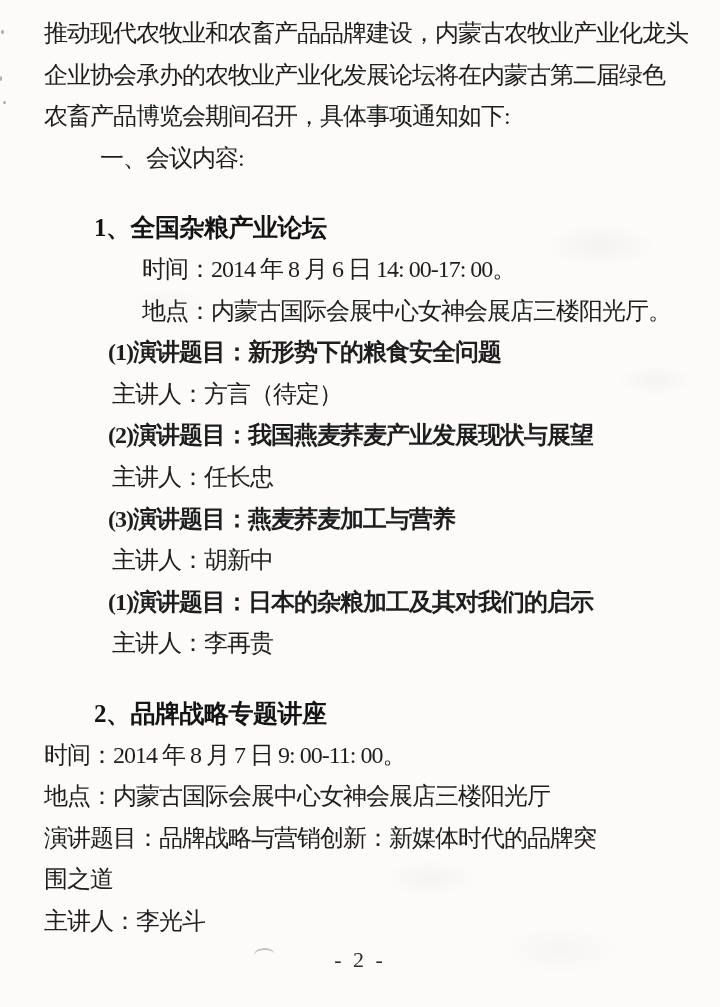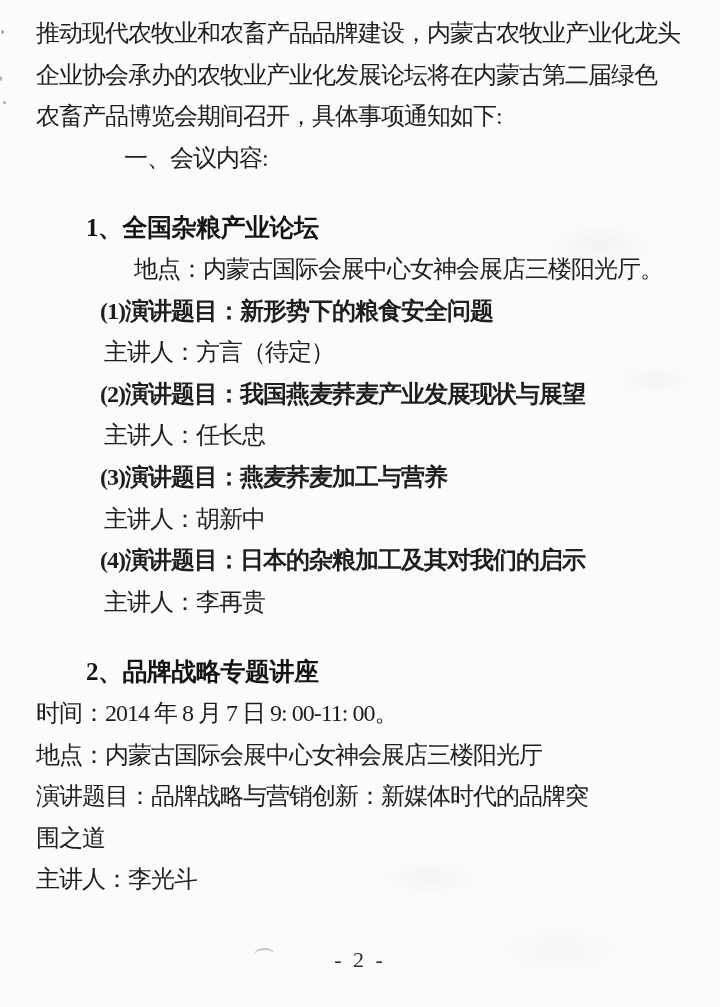--- a/index.html
+++ b/index.html
@@ -20,21 +20,21 @@
       radial-gradient(ellipse 55px 22px at 655px 380px, rgba(110,110,110,0.05), transparent 70%),
       radial-gradient(ellipse 60px 24px at 170px 305px, rgba(110,110,110,0.04), transparent 70%),
       radial-gradient(ellipse 70px 26px at 430px 878px, rgba(110,110,110,0.05), transparent 70%),
       radial-gradient(ellipse 90px 35px at 560px 950px, rgba(110,110,110,0.04), transparent 70%);
     font-family: "Liberation Serif", "DejaVu Serif", serif;
     color: #1e1e1e;
   }
 
   .content {
     position: absolute;
-    left: 36px;
+    left: 44px;
     top: 13px;
     right: 28px;
   }
 
   .line {
     height: 41.6px;
     line-height: 41.6px;
     font-size: 24px;
     letter-spacing: -1px;
     white-space: nowrap;
@@ -42,21 +42,21 @@
   }
 
   .bold-title {
     font-weight: 700;
     font-size: 25px;
     letter-spacing: -0.5px;
     color: #141414;
   }
 
   
-  .ml-agenda   { margin-left: 88px; }  
+  .ml-agenda   { margin-left: 56px; }  
   .ml-section  { margin-left: 50px; margin-top: 28px; }  
   .ml-detail   { margin-left: 98px; }  
   .ml-talk     { margin-left: 64px; font-weight: bold; }  
   .ml-speaker  { margin-left: 68px; }  
   .ml-detail2  { }  
 
   .page-number {
     position: absolute;
     left: 0;
     right: 0;
@@ -95,29 +95,30 @@
 
   <div class="content">
 
     <div class="line">推动现代农牧业和农畜产品品牌建设，内蒙古农牧业产业化龙头</div>
     <div class="line">企业协会承办的农牧业产业化发展论坛将在内蒙古第二届绿色</div>
     <div class="line">农畜产品博览会期间召开，具体事项通知如下:</div>
 
     <div class="line ml-agenda">一、会议内容:</div>
 
     <div class="line ml-section bold-title">1、全国杂粮产业论坛</div>
+    <div class="line ml-detail">时间：2014 年 8 月 6 日 14: 00-17: 00。</div>
     <div class="line ml-detail">地点：内蒙古国际会展中心女神会展店三楼阳光厅。</div>
 
     <div class="line ml-talk">(1)演讲题目：新形势下的粮食安全问题</div>
     <div class="line ml-speaker">主讲人：方言（待定）</div>
     <div class="line ml-talk">(2)演讲题目：我国燕麦荞麦产业发展现状与展望</div>
     <div class="line ml-speaker">主讲人：任长忠</div>
     <div class="line ml-talk">(3)演讲题目：燕麦荞麦加工与营养</div>
     <div class="line ml-speaker">主讲人：胡新中</div>
-    <div class="line ml-talk">(4)演讲题目：日本的杂粮加工及其对我们的启示</div>
+    <div class="line ml-talk">(1)演讲题目：日本的杂粮加工及其对我们的启示</div>
     <div class="line ml-speaker">主讲人：李再贵</div>
 
     <div class="line ml-section bold-title">2、品牌战略专题讲座</div>
     <div class="line ml-detail2">时间：2014 年 8 月 7 日 9: 00-11: 00。</div>
     <div class="line ml-detail2">地点：内蒙古国际会展中心女神会展店三楼阳光厅</div>
     <div class="line ml-detail2">演讲题目：品牌战略与营销创新：新媒体时代的品牌突</div>
     <div class="line">围之道</div>
     <div class="line ml-detail2">主讲人：李光斗</div>
 
   </div>

